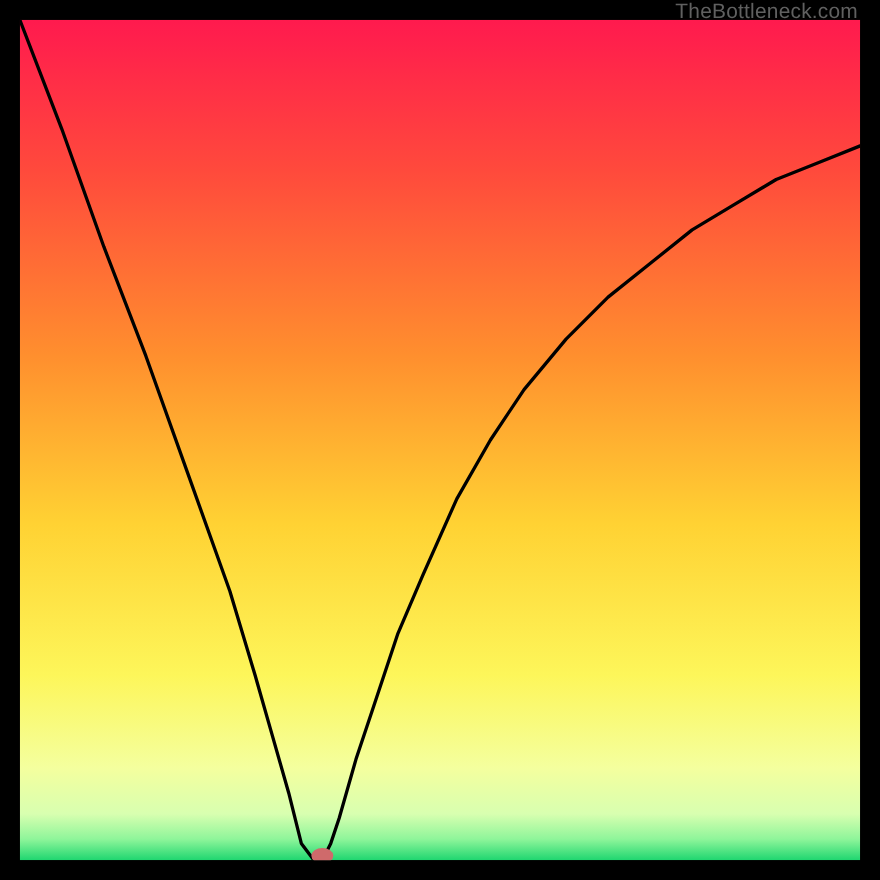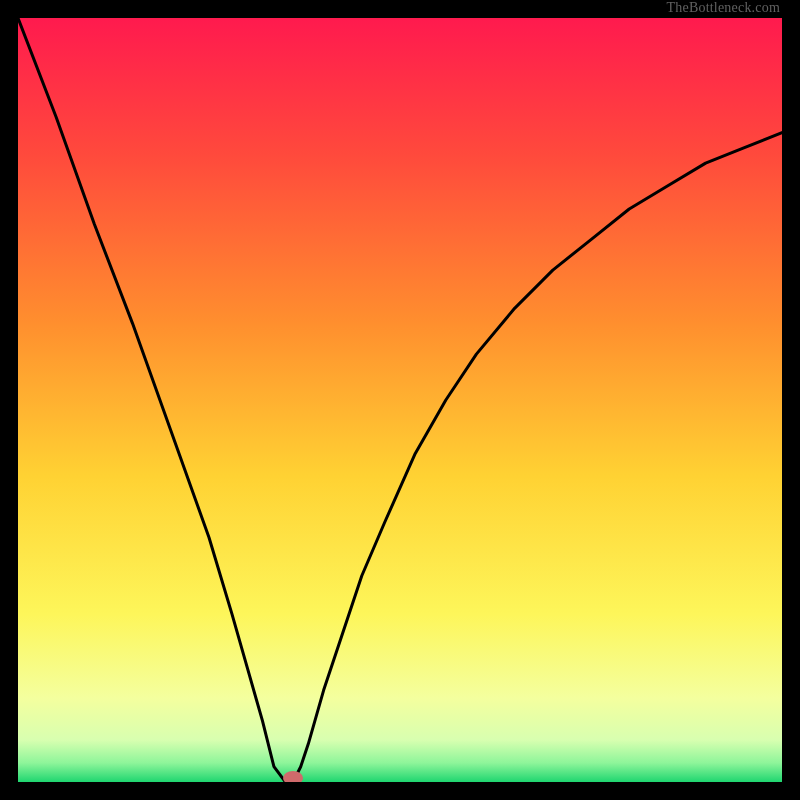--- a/index.html
+++ b/index.html
@@ -16,22 +16,22 @@
     top: 18px;
     width: 764px;
     height: 764px;
     background: #000;
   }
   .watermark {
     position: absolute;
     top: 0px;
     right: 20px;
     color: #606060;
-    font-family: Liberation Serif, serif;
-    font-size: 14px;
+    font-family: Liberation Sans, sans-serif;
+    font-size: 19px;
     letter-spacing: 0.2px;
     z-index: 50;
   }
   svg {
     display: block;
   }
 </style>
 </head>
 <body>
 

